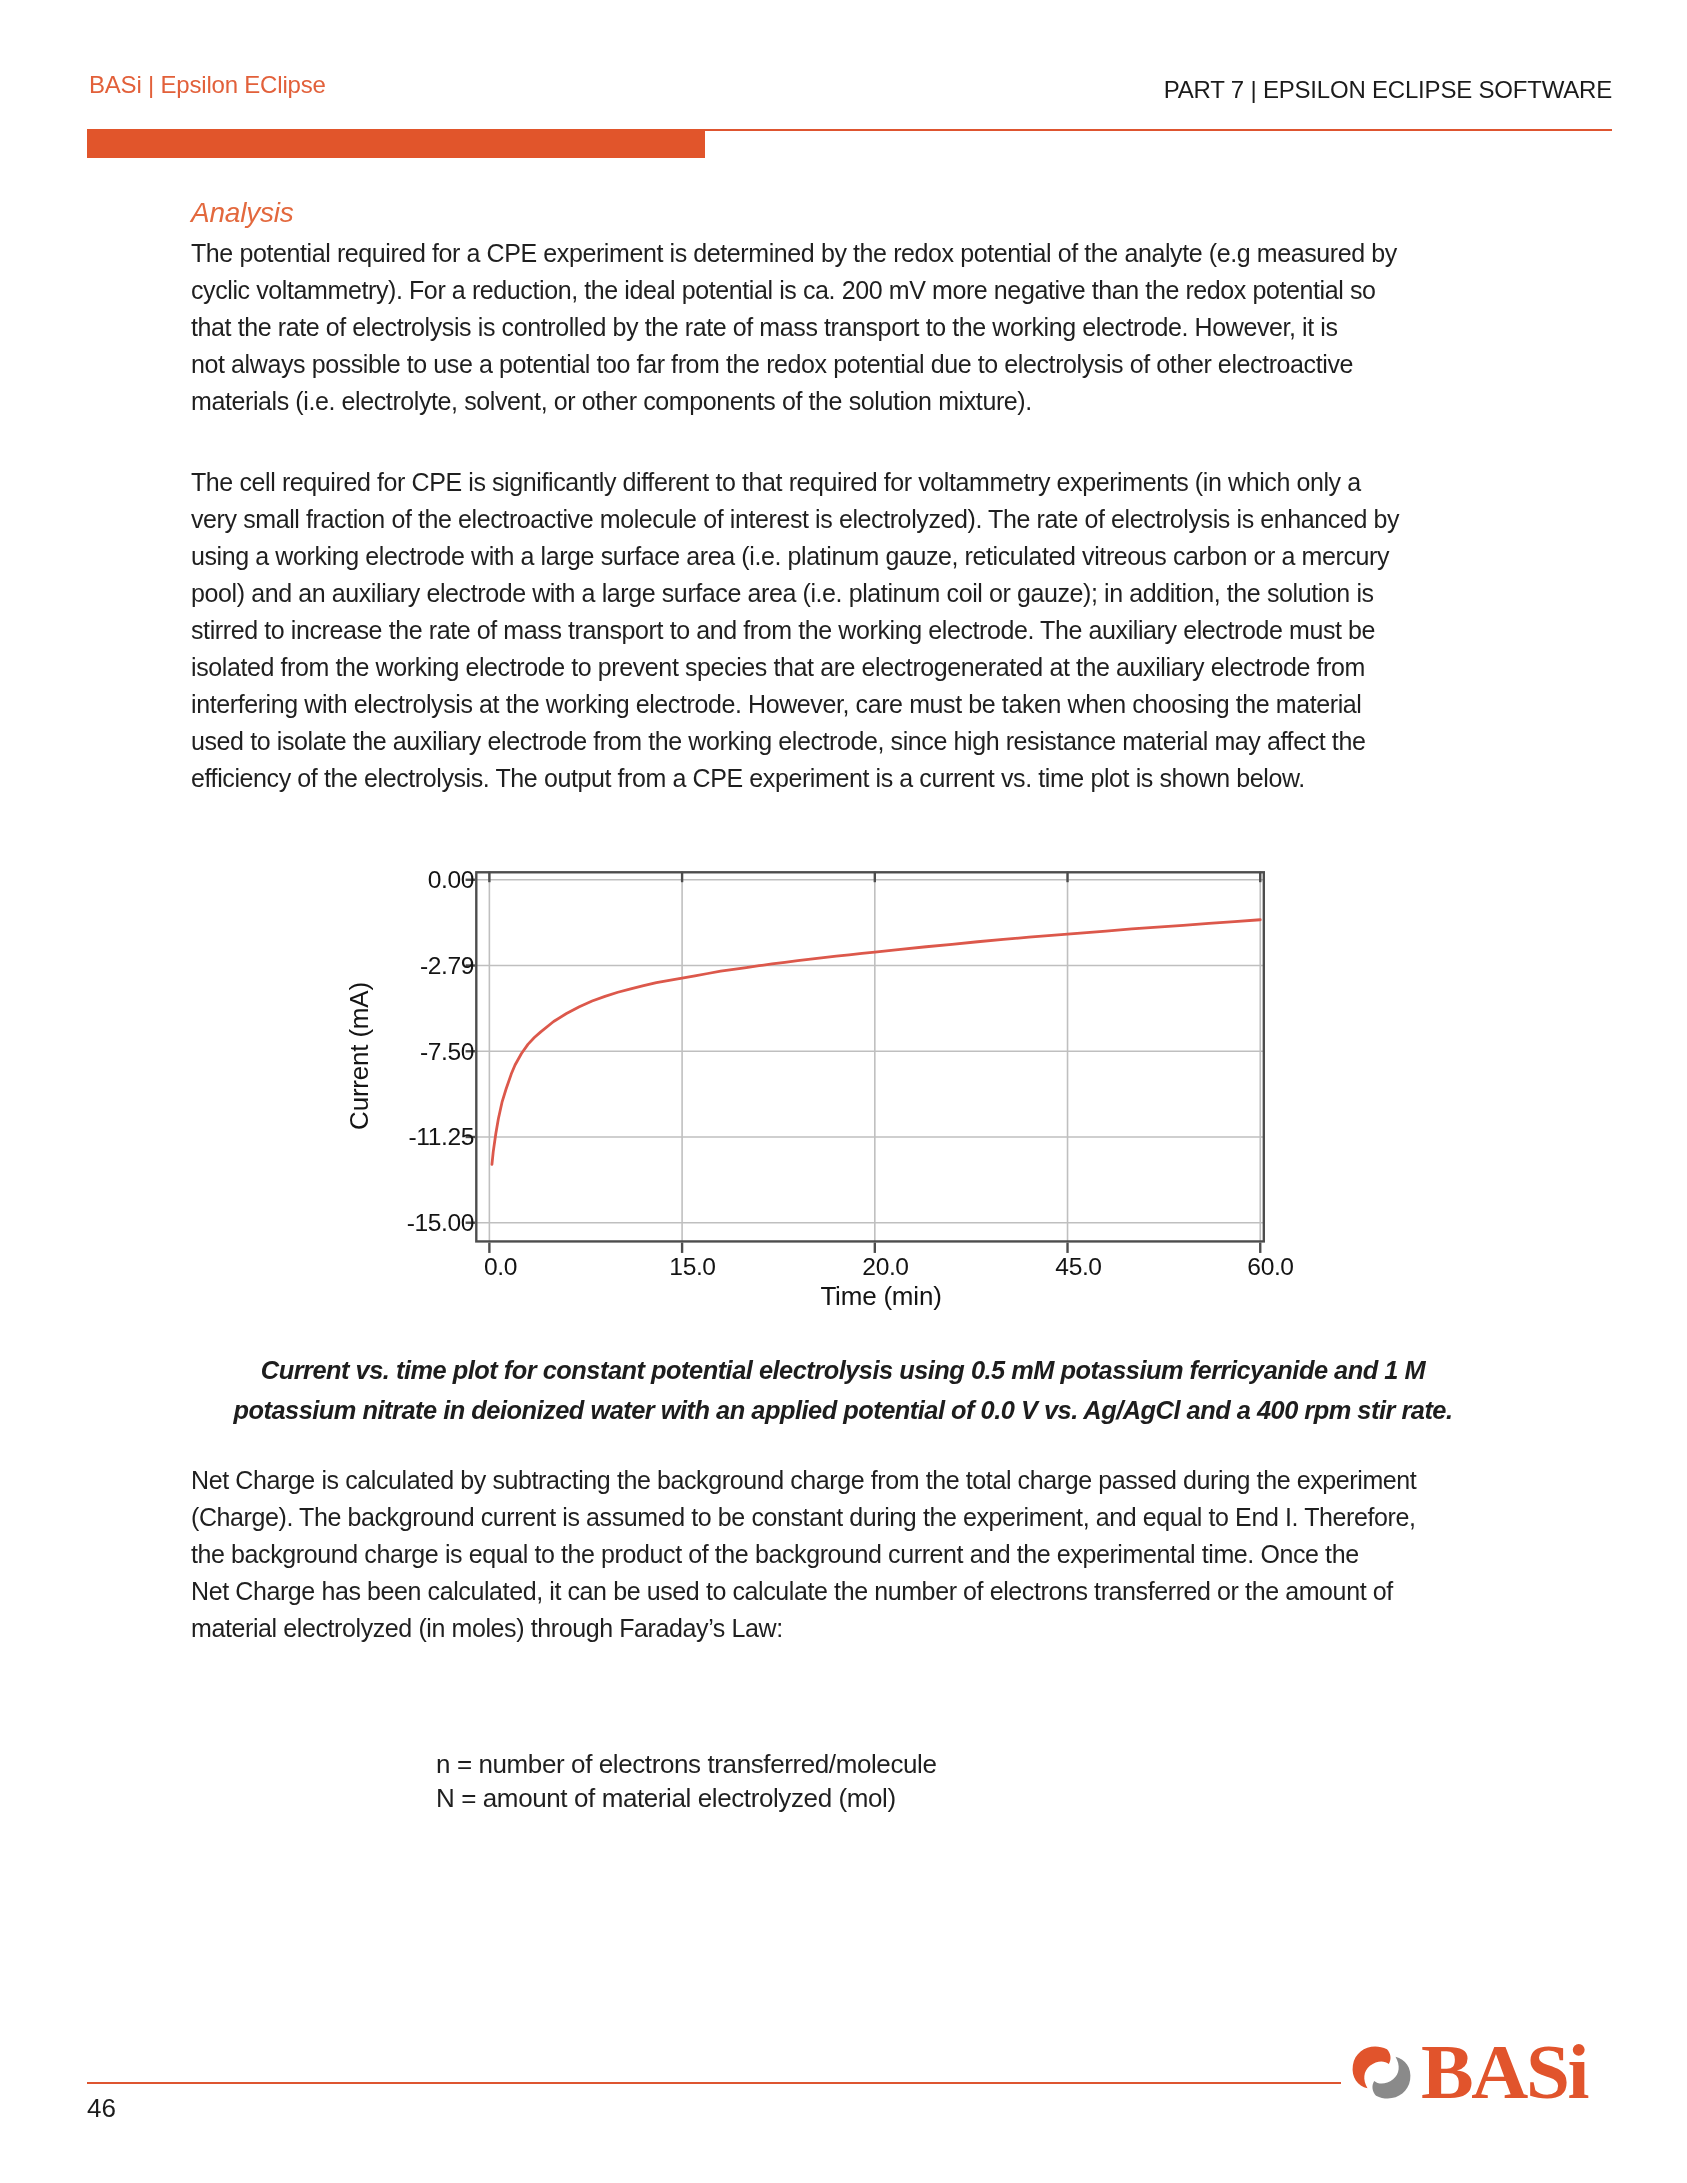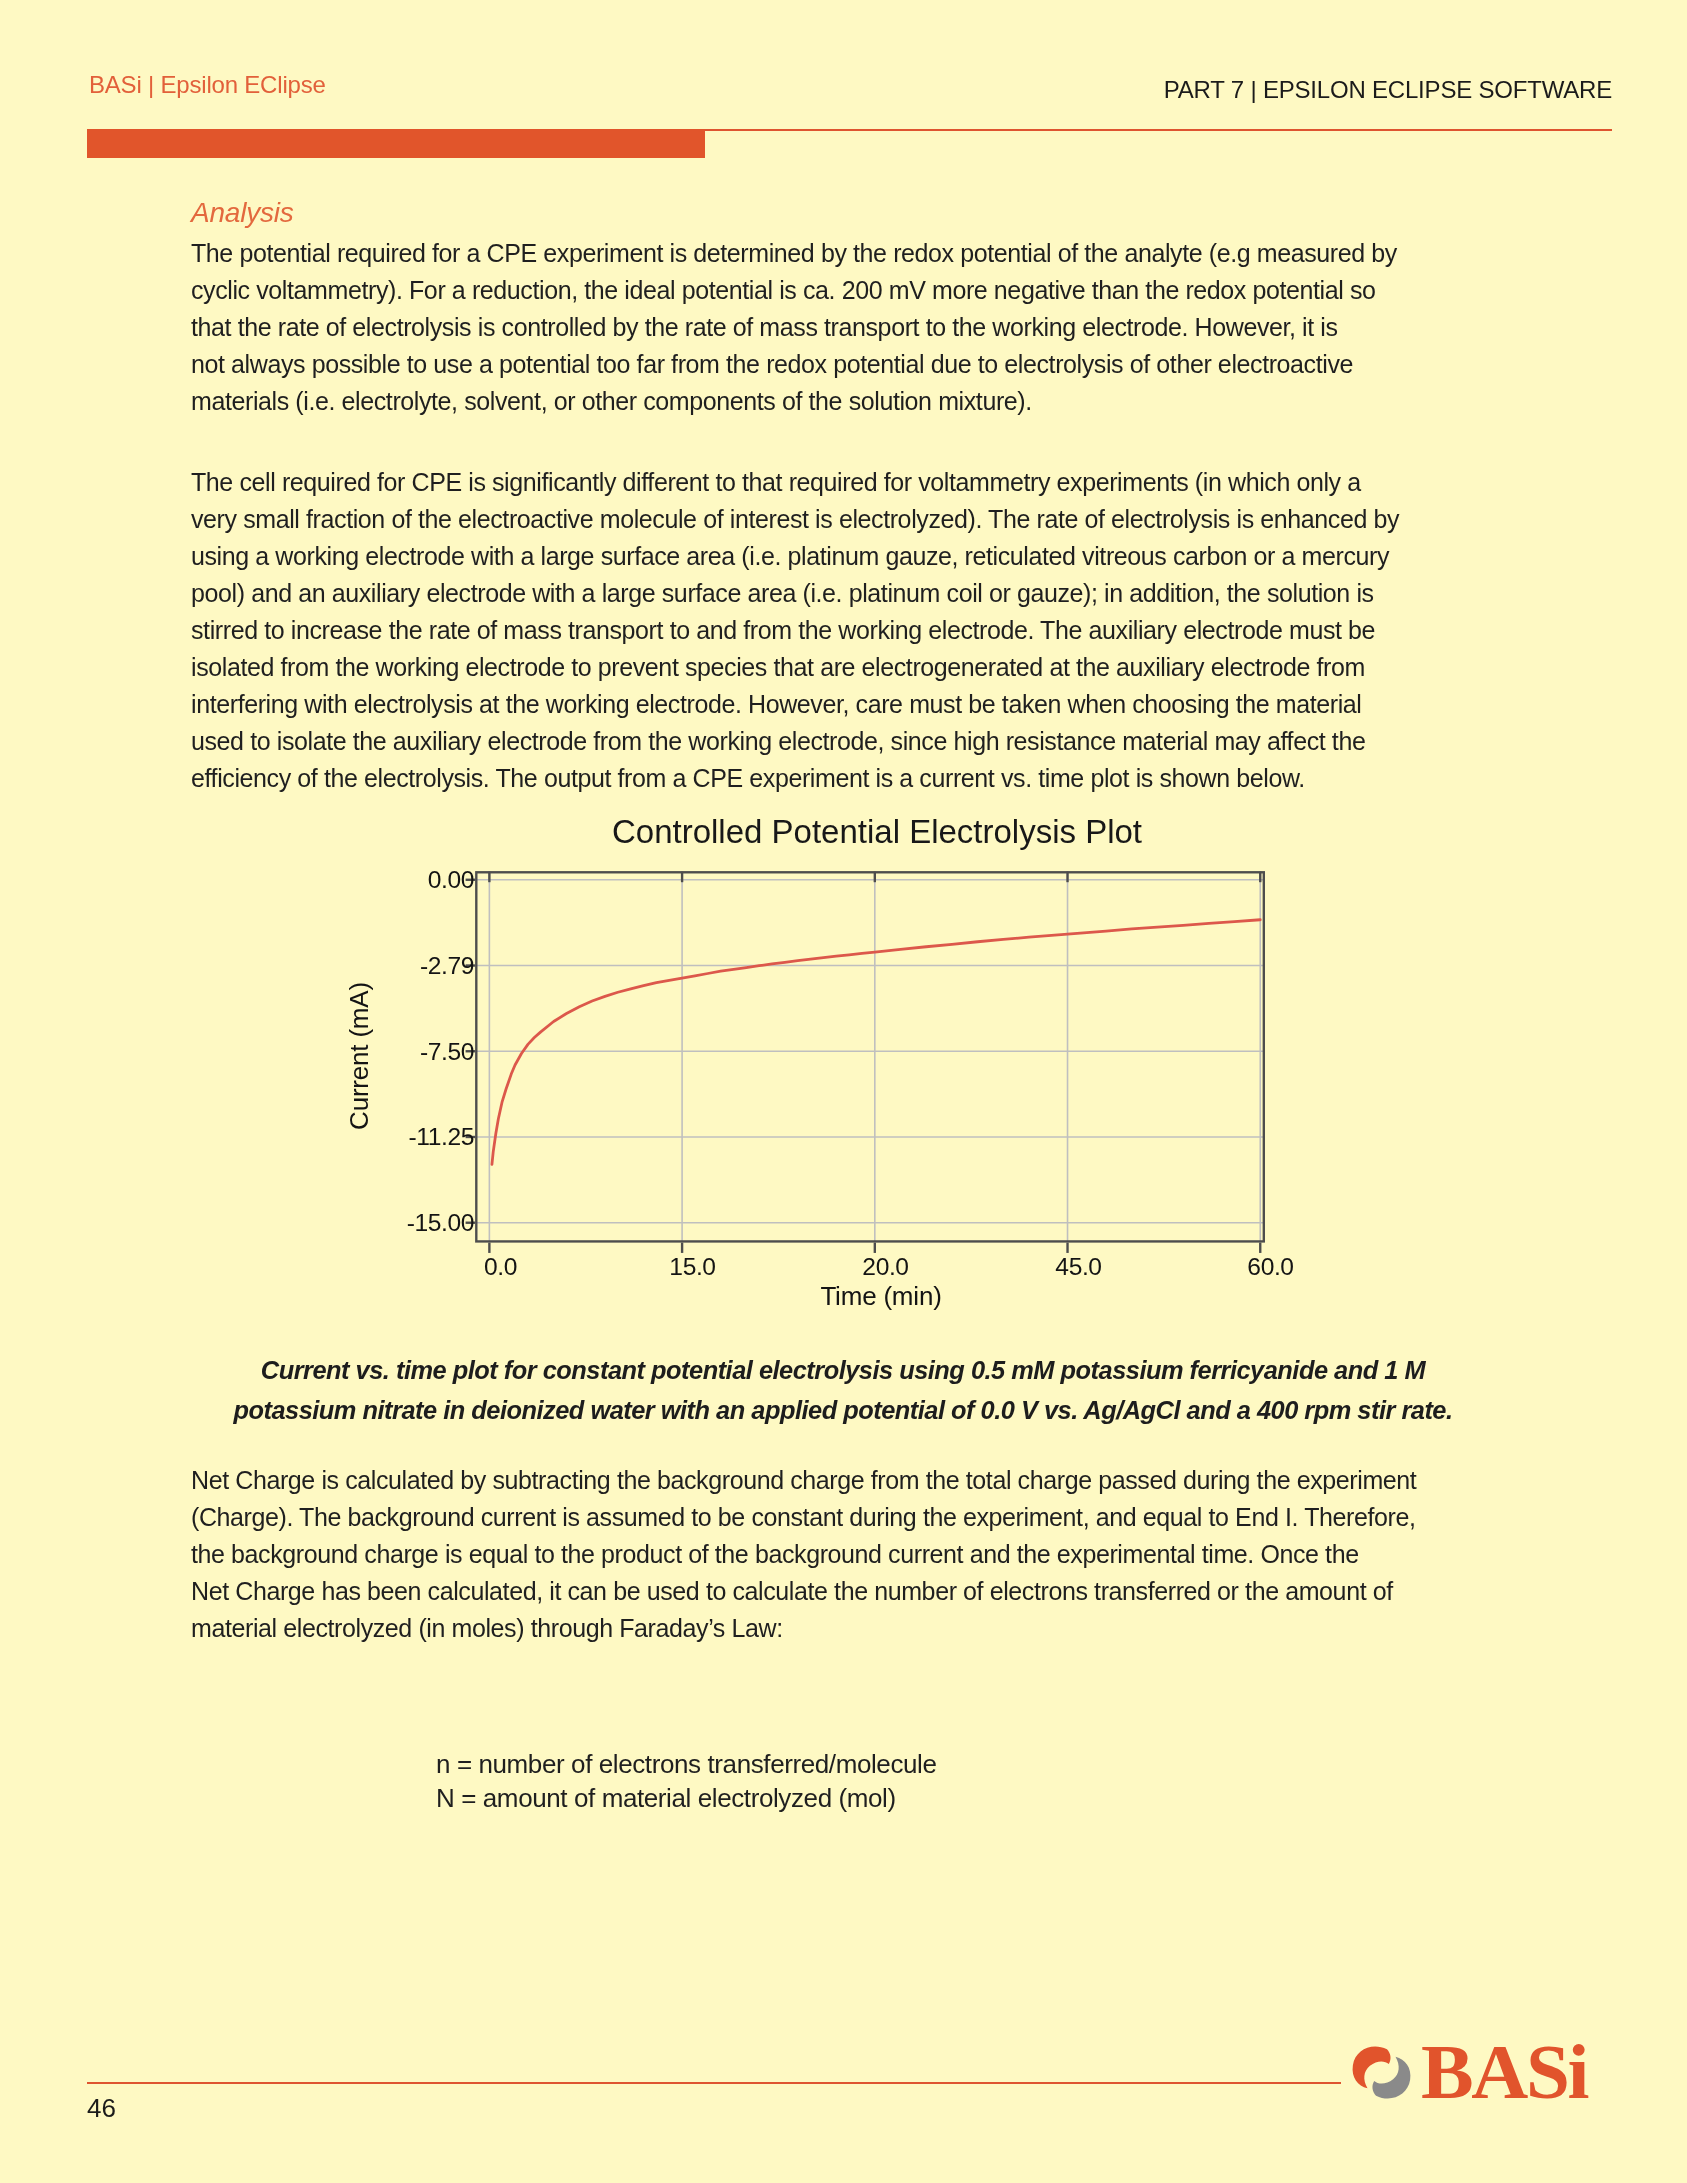--- a/index.html
+++ b/index.html
@@ -1,19 +1,19 @@
 <!DOCTYPE html>
 <html style="font-size:12.7px"><head>
 <meta charset="utf-8">
 <style>
   html,body{margin:0;padding:0;background:#e8e8e8;}
   .page{
     position:relative;
     width:1687px;height:2183px;
-    background:#fef9c3;
+    background:#ffffff;
     font-family:"Liberation Sans",sans-serif;
     color:#222222;
     overflow:hidden;
   }
   
   .brand{position:absolute;left:89px;top:71px;font-size:24px;letter-spacing:-0.2px;color:#E2603A;}
   .section-title{position:absolute;right:75px;top:76px;font-size:24px;letter-spacing:-0.2px;color:#1b1b1b;}
   .header-rule{position:absolute;left:87px;right:75px;top:129px;height:2.4px;background:#DE5530;}
   .header-bar{position:absolute;left:87px;top:129px;width:618px;height:29px;background:#E1552B;}
   
@@ -75,21 +75,20 @@
   <div class="para p2">The cell required for CPE is significantly different to that required for voltammetry experiments (in which only a
 very small fraction of the electroactive molecule of interest is electrolyzed). The rate of electrolysis is enhanced by
 using a working electrode with a large surface area (i.e. platinum gauze, reticulated vitreous carbon or a mercury
 pool) and an auxiliary electrode with a large surface area (i.e. platinum coil or gauze); in addition, the solution is
 stirred to increase the rate of mass transport to and from the working electrode. The auxiliary electrode must be
 isolated from the working electrode to prevent species that are electrogenerated at the auxiliary electrode from
 interfering with electrolysis at the working electrode. However, care must be taken when choosing the material
 used to isolate the auxiliary electrode from the working electrode, since high resistance material may affect the
 efficiency of the electrolysis. The output from a CPE experiment is a current vs. time plot is shown below.</div>
 
-  <div class="chart-title">Controlled Potential Electrolysis Plot</div>
   <svg id="plot-svg" class="plot-svg" width="801" height="386" viewBox="-14 0 1009 486">
       <line x1="17.96437865972674" y1="0" x2="17.96437865972674" y2="468" stroke="#BFBFBF" stroke-width="2"></line>
       <line x1="260.7262524398178" y1="0" x2="260.7262524398178" y2="468" stroke="#BFBFBF" stroke-width="2"></line>
       <line x1="503.48812621990896" y1="0" x2="503.48812621990896" y2="468" stroke="#BFBFBF" stroke-width="2"></line>
       <line x1="746.25" y1="0" x2="746.25" y2="468" stroke="#BFBFBF" stroke-width="2"></line>
       <line x1="989.0118737800912" y1="0" x2="989.0118737800912" y2="468" stroke="#BFBFBF" stroke-width="2"></line>
       <line x1="0" y1="10.944" x2="995" y2="10.944" stroke="#BFBFBF" stroke-width="2"></line>
       <line x1="0" y1="118.94400000000002" x2="995" y2="118.94400000000002" stroke="#BFBFBF" stroke-width="2"></line>
       <line x1="0" y1="226.944" x2="995" y2="226.944" stroke="#BFBFBF" stroke-width="2"></line>
       <line x1="0" y1="334.944" x2="995" y2="334.944" stroke="#BFBFBF" stroke-width="2"></line>

